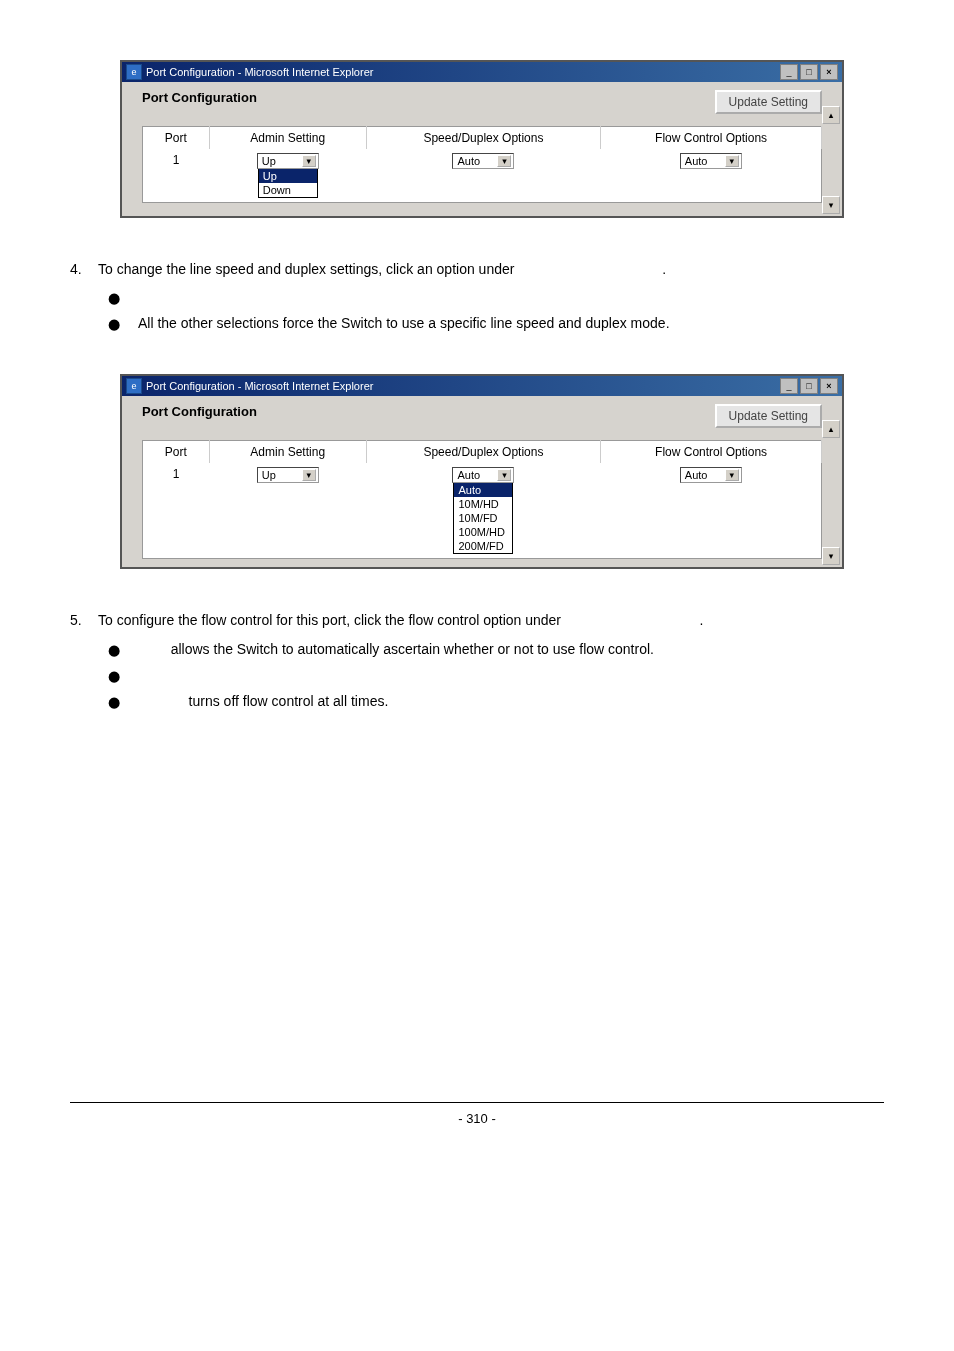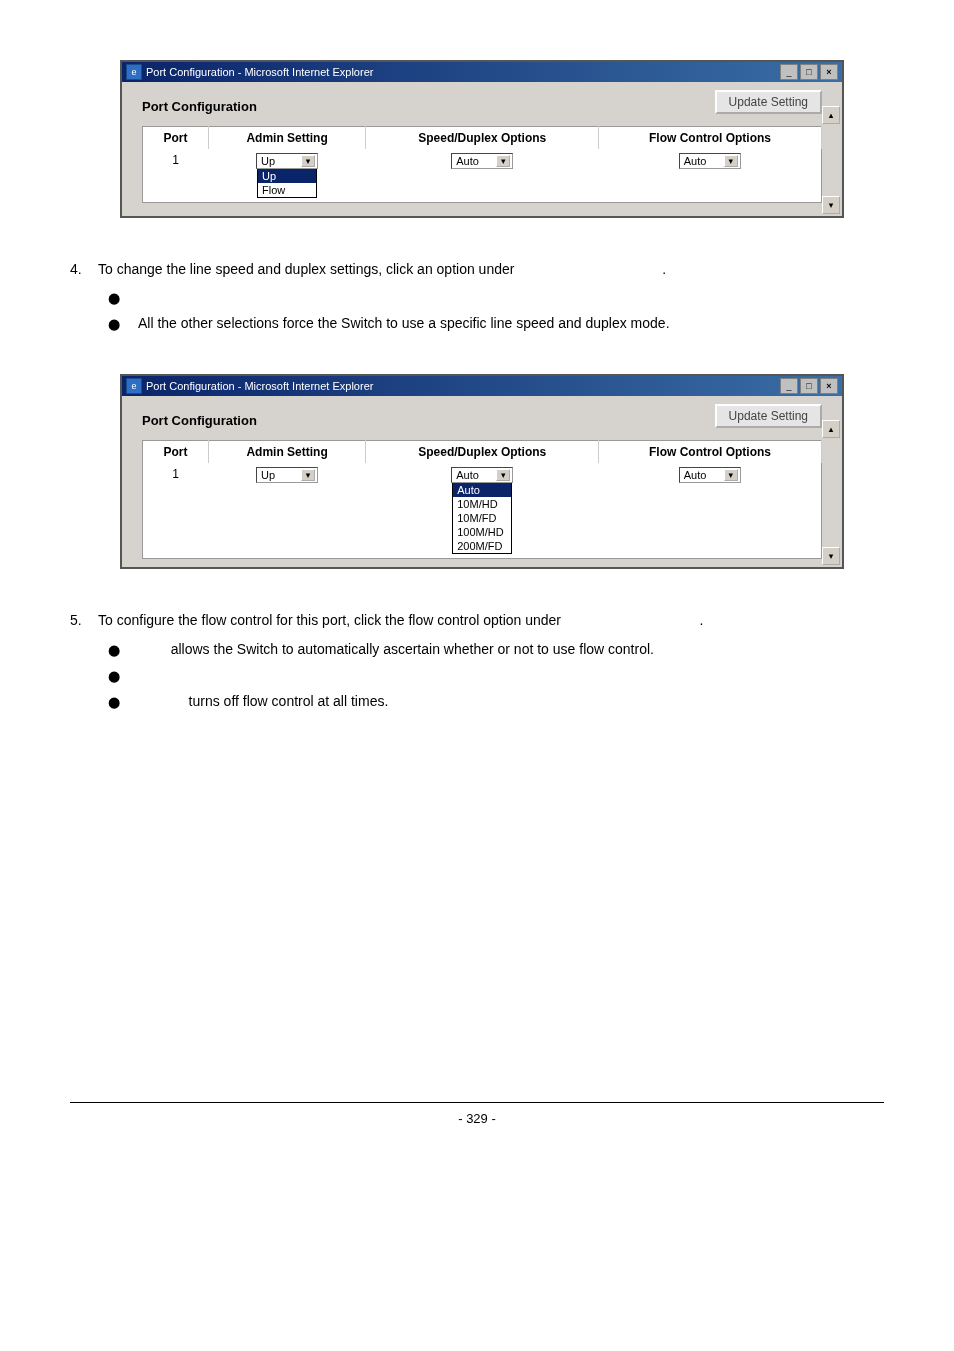--- a/index.html
+++ b/index.html
@@ -64,21 +64,21 @@
     font-weight: bold;
   }
   .window-body {
     background: #d6d3ce;
     padding: 8px 20px 8px 20px;
     position: relative;
   }
   .section-header {
     display: flex;
     justify-content: space-between;
-    align-items: flex-end;
+    align-items: flex-start;
     margin-bottom: 8px;
     padding-bottom: 4px;
   }
   .section-title {
     font-weight: bold;
     font-size: 13px;
     color: #000;
   }
   .update-btn {
     background: #e5e5e5;
@@ -88,21 +88,21 @@
     color: #444;
   }
   .config-table {
     background: #fff;
     border: 1px solid #999;
     width: 100%;
     border-collapse: collapse;
   }
   .config-table th {
     font-size: 12px;
-    font-weight: bold;
+    font-weight: normal;
     padding: 4px 8px;
     text-align: center;
     border-right: 1px solid #ccc;
   }
   .config-table td {
     padding: 4px 8px;
     text-align: center;
     font-size: 12px;
     vertical-align: top;
   }
@@ -222,21 +222,21 @@
             <th>Admin Setting</th>
             <th>Speed/Duplex Options</th>
             <th>Flow Control Options</th>
           </tr>
           <tr>
             <td>1</td>
             <td>
               <span class="fake-select">Up</span><br>
               <div class="fake-dropdown">
                 <div class="opt sel">Up</div>
-                <div class="opt">Flow</div>
+                <div class="opt">Down</div>
               </div>
             </td>
             <td><span class="fake-select">Auto</span></td>
             <td><span class="fake-select">Auto</span></td>
           </tr>
         </tbody>
           </table>
         <div class="scroll-arrow scroll-down">▾</div>
       </div>
     </div>
@@ -335,14 +335,14 @@
           <span style="visibility:hidden;">Disable </span>
           <span>turns off flow control at all times.</span>
         </span>
       </div>
     </div>
   </div>
 
 </div>
 
 <div class="footer">
-  <span>- 329 -</span>
+  <span>- 310 -</span>
 </div>
 
 </body></html>

